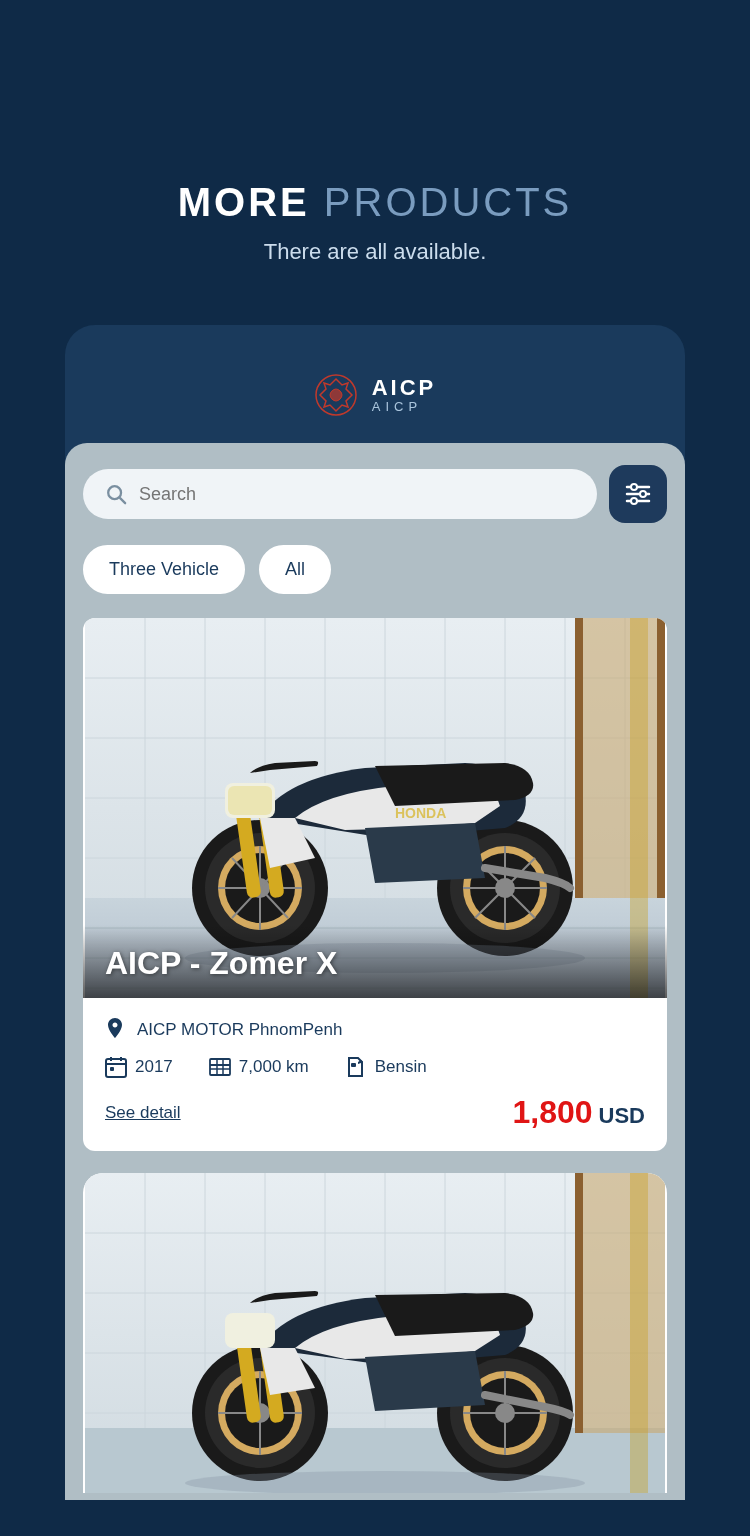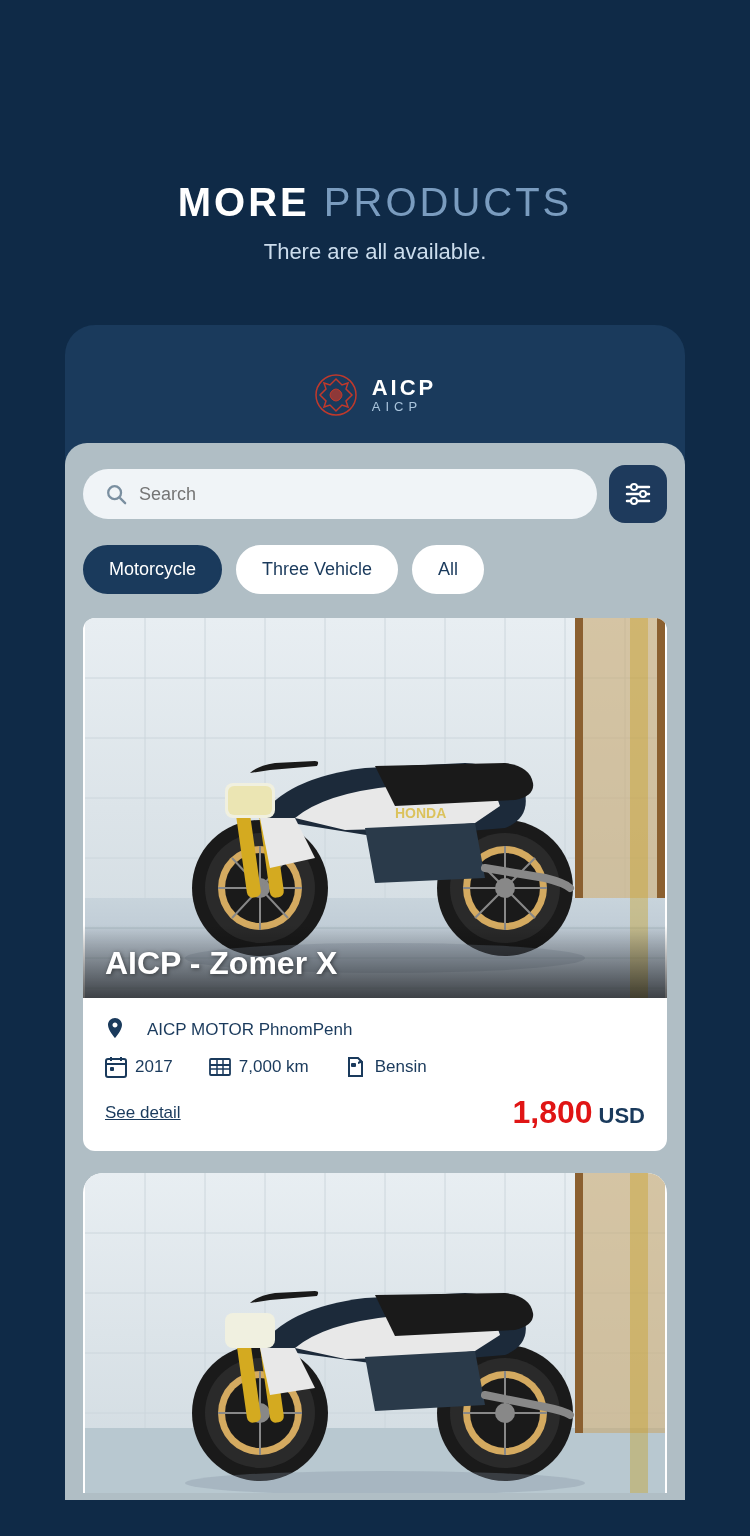--- a/index.html
+++ b/index.html
@@ -198,21 +198,21 @@
       text-shadow: 1px 1px 4px rgba(0,0,0,0.5);
     }
 
     .vehicle-details {
       padding: 20px 22px 20px;
     }
 
     .location-row {
       display: flex;
       align-items: center;
-      gap: 22px;
+      gap: 12px;
       margin-bottom: 14px;
     }
 
     .location-text {
       font-size: 17px;
       color: #1a3a5c;
       font-weight: 500;
     }
 
     .specs-row {
@@ -329,21 +329,20 @@
           <line x1="2" y1="11" x2="24" y2="11" stroke="white" stroke-width="2.5" stroke-linecap="round"></line>
           <line x1="2" y1="18" x2="24" y2="18" stroke="white" stroke-width="2.5" stroke-linecap="round"></line>
           <circle cx="9" cy="4" r="3" fill="#1a3a5c" stroke="white" stroke-width="2"></circle>
           <circle cx="18" cy="11" r="3" fill="#1a3a5c" stroke="white" stroke-width="2"></circle>
           <circle cx="9" cy="18" r="3" fill="#1a3a5c" stroke="white" stroke-width="2"></circle>
         </svg>
       </button>
     </div>
 
     <div class="filter-tabs">
-      <button class="tab-btn active">Motorcycle</button>
       <button class="tab-btn inactive">Three Vehicle</button>
       <button class="tab-btn inactive">All</button>
     </div>
 
     <div class="vehicle-card">
       <div class="vehicle-image-wrap">
         
         <svg class="moto-scene" viewBox="0 0 580 380" xmlns="http://www.w3.org/2000/svg">
           <defs>
             <linearGradient id="bg1" x1="0%" y1="0%" x2="100%" y2="100%">

